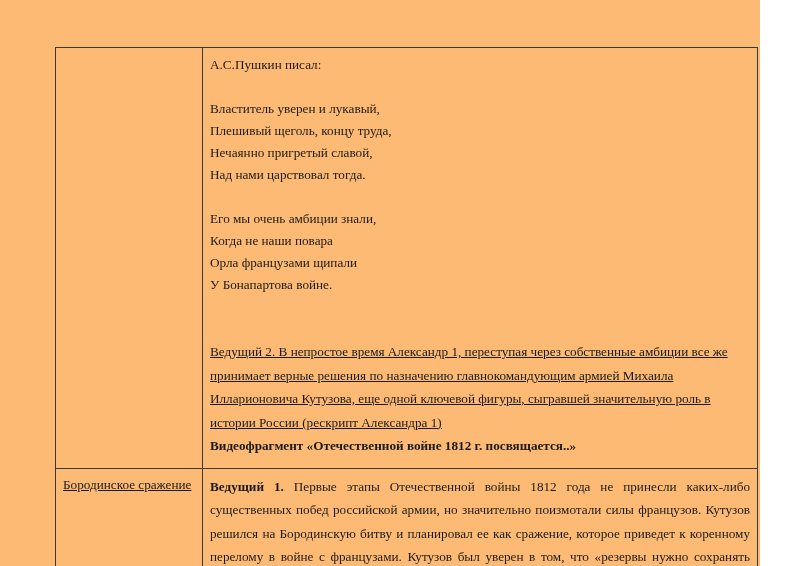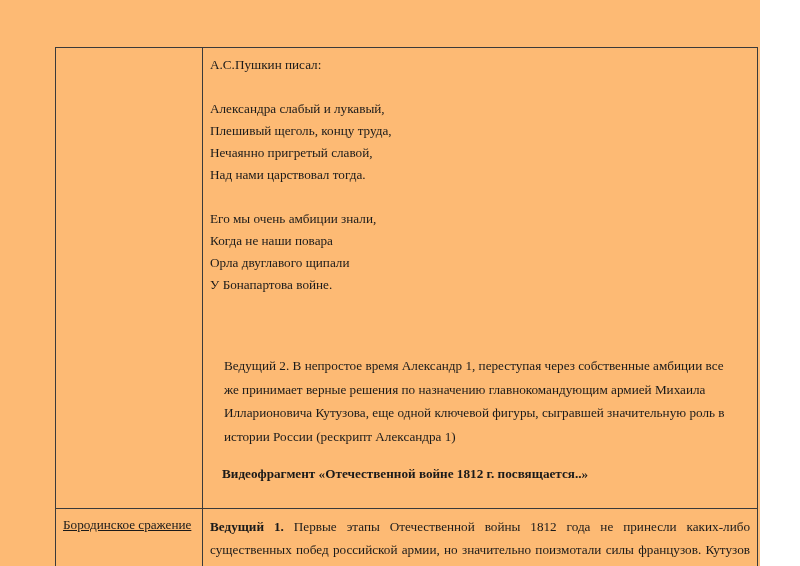--- a/index.html
+++ b/index.html
@@ -72,30 +72,31 @@
   }
   .para-just {
     text-align: justify;
     text-justify: inter-word;
     line-height: 23.5px;
     margin: 0;
   }
   .para-plain {
     text-align: left;
     line-height: 23.5px;
-    margin: 12px;
+    margin: 0;
   }
   .bold {
     font-weight: bold;
   }
   .intro-para {
     text-align: left;
     line-height: 23.5px;
-    margin: 14px;
+    margin: 0;
     max-width: 520px;
+    text-decoration: underline;
   }
   .row-borodino .col-body {
     font-size: 13.2px;
   }
 </style>
 </head>
 <body>
 
 <div class="page">
 
@@ -105,30 +106,30 @@
       <tr class="row-intro">
         <td class="col-label">
           <span class="cell-label-text"></span>
         </td>
         <td class="col-body">
 
           <p class="line">А.С.Пушкин писал:</p>
 
           <div class="blank-line">&nbsp;</div>
 
-          <p class="line">Александра слабый и лукавый,</p>
+          <p class="line">Властитель уверен и лукавый,</p>
           <p class="line">Плешивый щеголь, концу труда,</p>
           <p class="line">Нечаянно пригретый славой,</p>
           <p class="line">Над нами царствовал тогда.</p>
 
           <div class="blank-line">&nbsp;</div>
 
           <p class="line">Его мы очень амбиции знали,</p>
           <p class="line">Когда не наши повара</p>
-          <p class="line">Орла двуглавого щипали</p>
+          <p class="line">Орла французами щипали</p>
           <p class="line">У Бонапартова войне.</p>
 
           <div class="blank-line">&nbsp;</div>
           <div class="blank-line">&nbsp;</div>
 
           <p class="intro-para">Ведущий 2. В непростое время Александр 1, переступая через собственные амбиции все же принимает верные решения по назначению главнокомандующим армией Михаила Илларионовича Кутузова, еще одной ключевой фигуры, сыгравшей значительную роль в истории России (рескрипт Александра 1)</p>
 
           <p class="para-plain bold">Видеофрагмент «Отечественной войне 1812 г. посвящается..»</p>
 
         </td>

